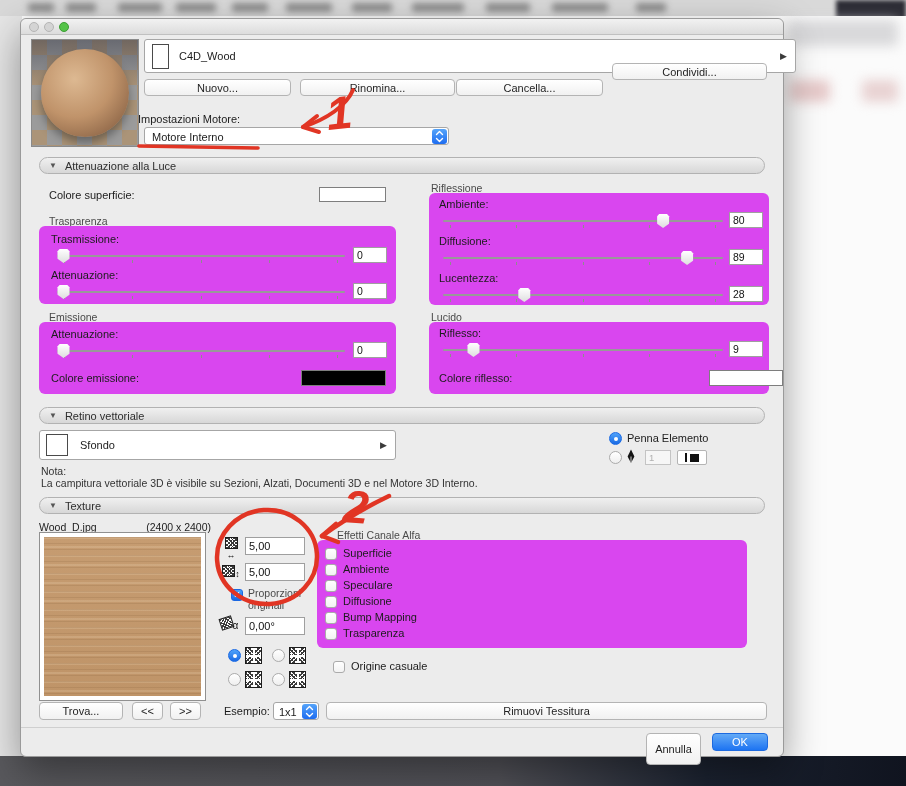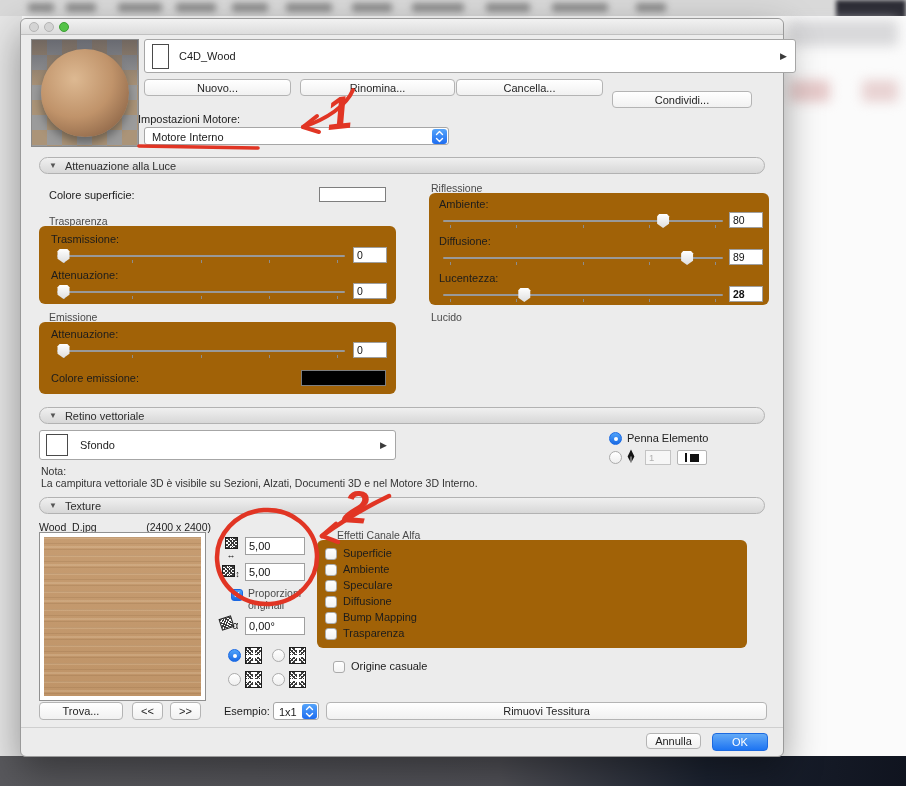--- a/index.html
+++ b/index.html
@@ -22,21 +22,21 @@
      background:linear-gradient(#f2f2f2,#dcdcdc);border-bottom:1px solid #c0c0c0;box-sizing:border-box;}
   .tl{position:absolute;top:3px;width:10px;height:10px;border-radius:50%;box-sizing:border-box;}
   .title{position:absolute;left:0;right:0;top:1px;text-align:center;font-size:11.5px;color:#3c3c3c;}
   .btn{position:absolute;height:17px;background:linear-gradient(#ffffff,#f1f1f1);border:1px solid #b4b4b4;
      border-radius:4px;font-size:11px;color:#1f1f1f;display:flex;align-items:center;justify-content:center;box-sizing:border-box;}
   .combo{position:absolute;background:#fff;border:1px solid #a6a6a6;border-radius:3px;box-sizing:border-box;text-align:right;}
   .stepper{position:absolute;width:15px;border-radius:3px;background:linear-gradient(#55a4fa,#1d6cf0);
      display:flex;align-items:center;justify-content:center;}
   .lbl{position:absolute;font-size:11px;color:#1c1c1c;white-space:nowrap;}
   .grouplabel{position:absolute;font-size:10.5px;color:#4a4a4a;white-space:nowrap;}
-  .groupbox{position:absolute;background:#a16207;border-radius:6px;}
+  .groupbox{position:absolute;background:#d946ef;border-radius:6px;}
   .sec-header{position:absolute;left:18px;width:726px;height:17px;border:1px solid #b2b2b2;border-radius:9px;
      background:linear-gradient(#f0f0f0,#d7d7d7);display:flex;align-items:center;gap:8px;padding:0 9px;
      font-size:11px;color:#2e2e2e;box-sizing:border-box;}
   .tri{font-size:8px;color:#555;line-height:1;}
   .swatch{position:absolute;box-sizing:border-box;border:1px solid #7e7e7e;background:#fff;}
   .valbox{position:absolute;width:34px;height:16px;border:1px solid #9f9f9f;background:#fff;font-size:10.5px;
      padding:0 3px;box-sizing:border-box;font-family:inherit;color:#111;}
   .slider{position:absolute;height:15px;}
   .slider .track{position:absolute;left:0;right:0;top:6px;height:2px;background:#999;border-radius:1px;}
   .slider .ticks{position:absolute;left:7px;right:7px;top:11px;height:3px;
@@ -125,21 +125,21 @@
 
   <div class="combo" style="left:123px;top:20px;width:652px;height:34px">
     <span class="swatch" style="left:7px;top:4px;width:17px;height:25px;border-color:#4a4a4a"></span>
     <span class="lbl" style="left:34px;top:10px">C4D_Wood</span>
     <span class="arrowr abs" style="right:8px;top:11px">▶</span>
   </div>
 
   <div class="btn" style="left:123px;top:60px;width:147px">Nuovo...</div>
   <div class="btn" style="left:279px;top:60px;width:155px">Rinomina...</div>
   <div class="btn" style="left:435px;top:60px;width:147px">Cancella...</div>
-  <div class="btn" style="left:591px;top:72px;width:140px">Condividi...</div>
+  <div class="btn" style="left:591px;top:44px;width:155px">Condividi...</div>
 
   <div class="lbl" style="left:117px;top:94px">Impostazioni Motore:</div>
   <div class="combo" style="left:123px;top:108px;width:305px;height:18px">
     <span class="lbl" style="left:7px;top:3px">Motore Interno</span>
     <span class="stepper" style="right:1px;top:1px;height:15px">
       <svg width="9" height="13" viewBox="0 0 9 13">
           <path d="M1.5 4.5 L4.5 1.5 L7.5 4.5 M1.5 8.5 L4.5 11.5 L7.5 8.5" stroke="#fff" stroke-width="1.4" fill="none" stroke-linecap="round" stroke-linejoin="round"></path>
         </svg>
     </span>
   </div>
@@ -198,24 +198,35 @@
       <div class="ticks"></div>
       <div class="handle" style="left: calc(89% - 11.6px);"></div>
     </div>
     <input class="valbox" style="left: 300px; top: 56px;" value="89">
     <span class="lbl" style="left:10px;top:79px">Lucentezza:</span>
     <div class="slider" style="left:14px;top:95px;width:280px">
       <div class="track"></div>
       <div class="ticks"></div>
       <div class="handle" style="left: calc(28% - 3.6px);"></div>
     </div>
-    <input class="valbox" style="left: 300px; top: 93px; font-weight: bold;" value="28">
+    <input class="valbox" style="left: 300px; top: 93px;" value="28">
   </div>
 
   <div class="grouplabel" style="left:410px;top:292px">Lucido</div>
+  <div class="groupbox" style="left:408px;top:303px;width:340px;height:72px">
+    <span class="lbl" style="left:10px;top:5px">Riflesso:</span>
+    <div class="slider" style="left:14px;top:21px;width:280px">
+      <div class="track"></div>
+      <div class="ticks"></div>
+      <div class="handle" style="left: calc(9% - 1.2px);"></div>
+    </div>
+    <input class="valbox" style="left: 300px; top: 19px;" value="9">
+    <span class="lbl" style="left:10px;top:50px">Colore riflesso:</span>
+    <div class="swatch" style="left:280px;top:48px;width:74px;height:16px"></div>
+  </div>
 
   <div class="sec-header" style="top:388px">
     <span class="tri">▼</span>
     <span>Retino vettoriale</span>
   </div>
 
   <div class="combo" style="left:18px;top:411px;width:357px;height:30px">
     <span class="swatch" style="left:6px;top:3px;width:22px;height:22px;border-color:#4a4a4a"></span>
     <span class="lbl" style="left:40px;top:8px">Sfondo</span>
     <span class="arrowr abs" style="right:8px;top:9px">▶</span>
@@ -294,21 +305,21 @@
 
   <div class="cb" style="left:312px;top:642px"></div>
   <div class="lbl" style="left:330px;top:641px">Origine casuale</div>
 
   <div class="btn" style="left:18px;top:683px;width:84px;height:18px">Trova...</div>
   <div class="btn" style="left:111px;top:683px;width:31px;height:18px">&lt;&lt;</div>
   <div class="btn" style="left:149px;top:683px;width:31px;height:18px">&gt;&gt;</div>
   <div class="btn" style="left:305px;top:683px;width:441px;height:18px">Rimuovi Tessitura</div>
 
   <div class="footer-sep"></div>
-  <div class="btn" style="left:625px;top:714px;width:55px;height:16px">Annulla</div>
+  <div class="btn" style="left:625px;top:714px;width:55px;height:32px">Annulla</div>
   <div class="btn ok" style="left:691px;top:714px;width:56px;height:18px">OK</div>
 </div>
 
 <svg class="annot" width="906" height="786" viewBox="0 0 906 786">
   <g stroke="#e13524" fill="none" stroke-linecap="round" stroke-linejoin="round">
 
     <path d="M353,90 C346,106 327,119 303,127" stroke-width="4"></path>
     <path d="M303,127 L317,116 M303,127 L319,132" stroke-width="4"></path>
 
     <path d="M139,146 L258,148" stroke-width="3.6"></path>

